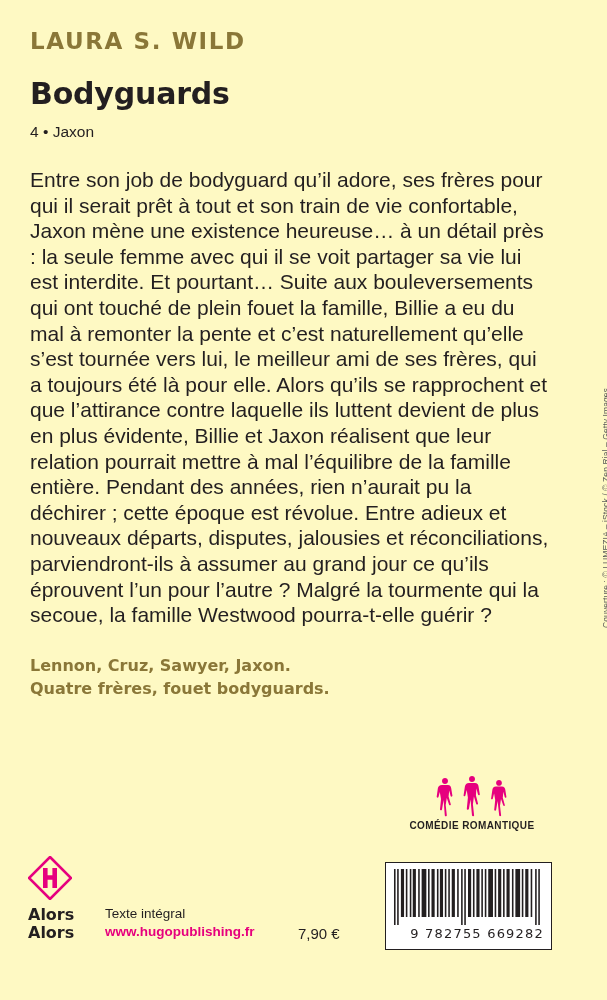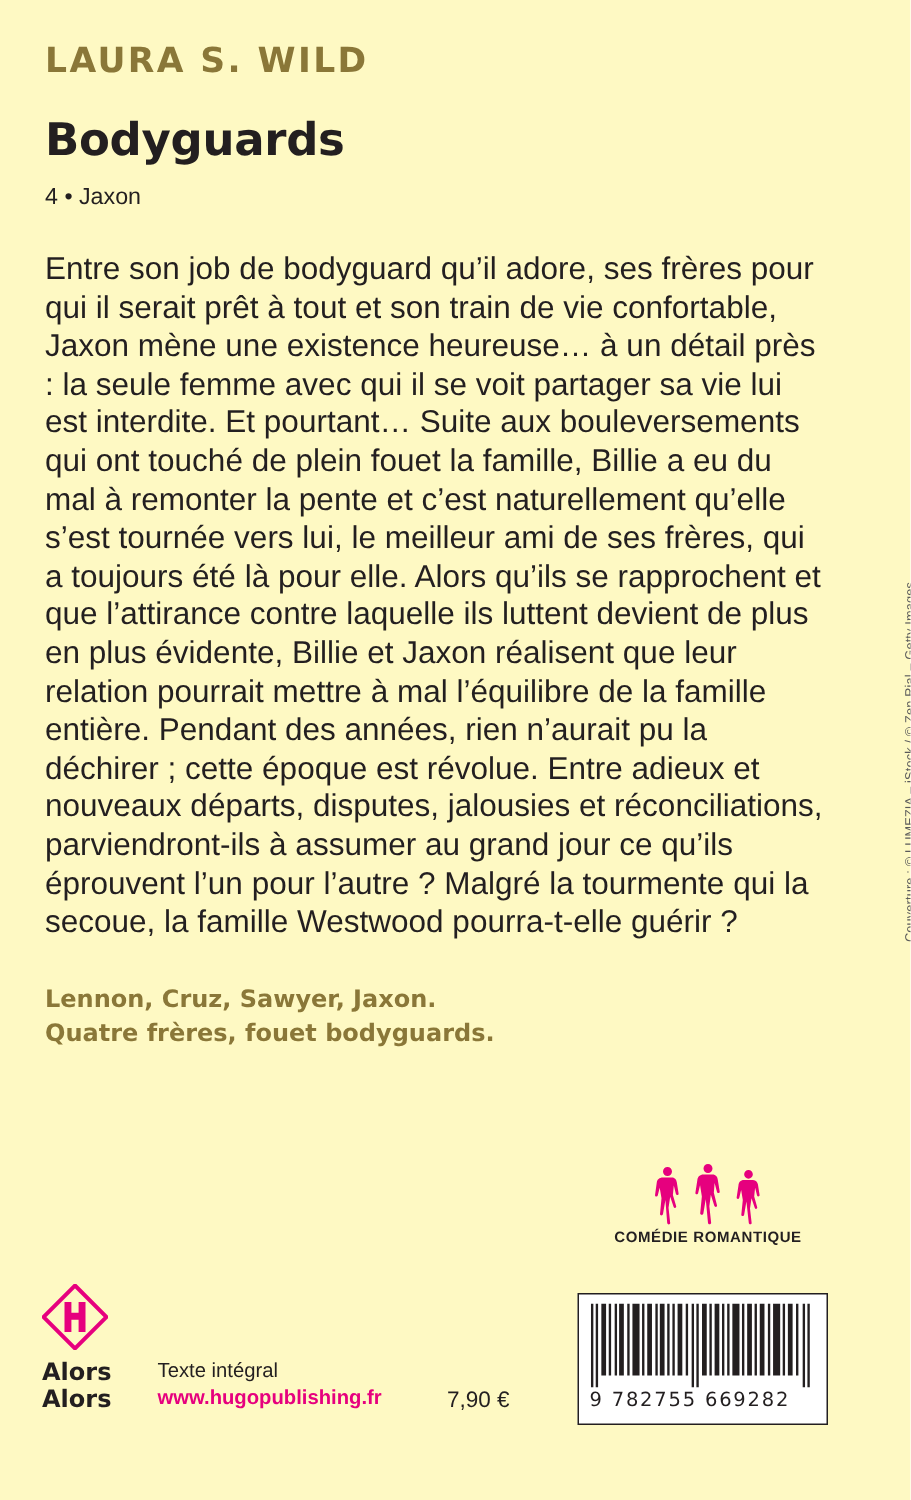--- a/index.html
+++ b/index.html
@@ -121,21 +121,21 @@
   }
   .bars {
     height: 56px;
     width: 100%;
     display: block;
   }
   .isbn-digits {
     font-family: "DejaVu Sans", sans-serif;
     font-size: 13px;
     letter-spacing: 1.2px;
-    text-align: left;
+    text-align: right;
     margin-top: 1px;
     color: #231f20;
   }
   
   .pub {
     position: absolute;
     left: 28px;
     top: 856px;
     width: 64px;
     text-align: left;

